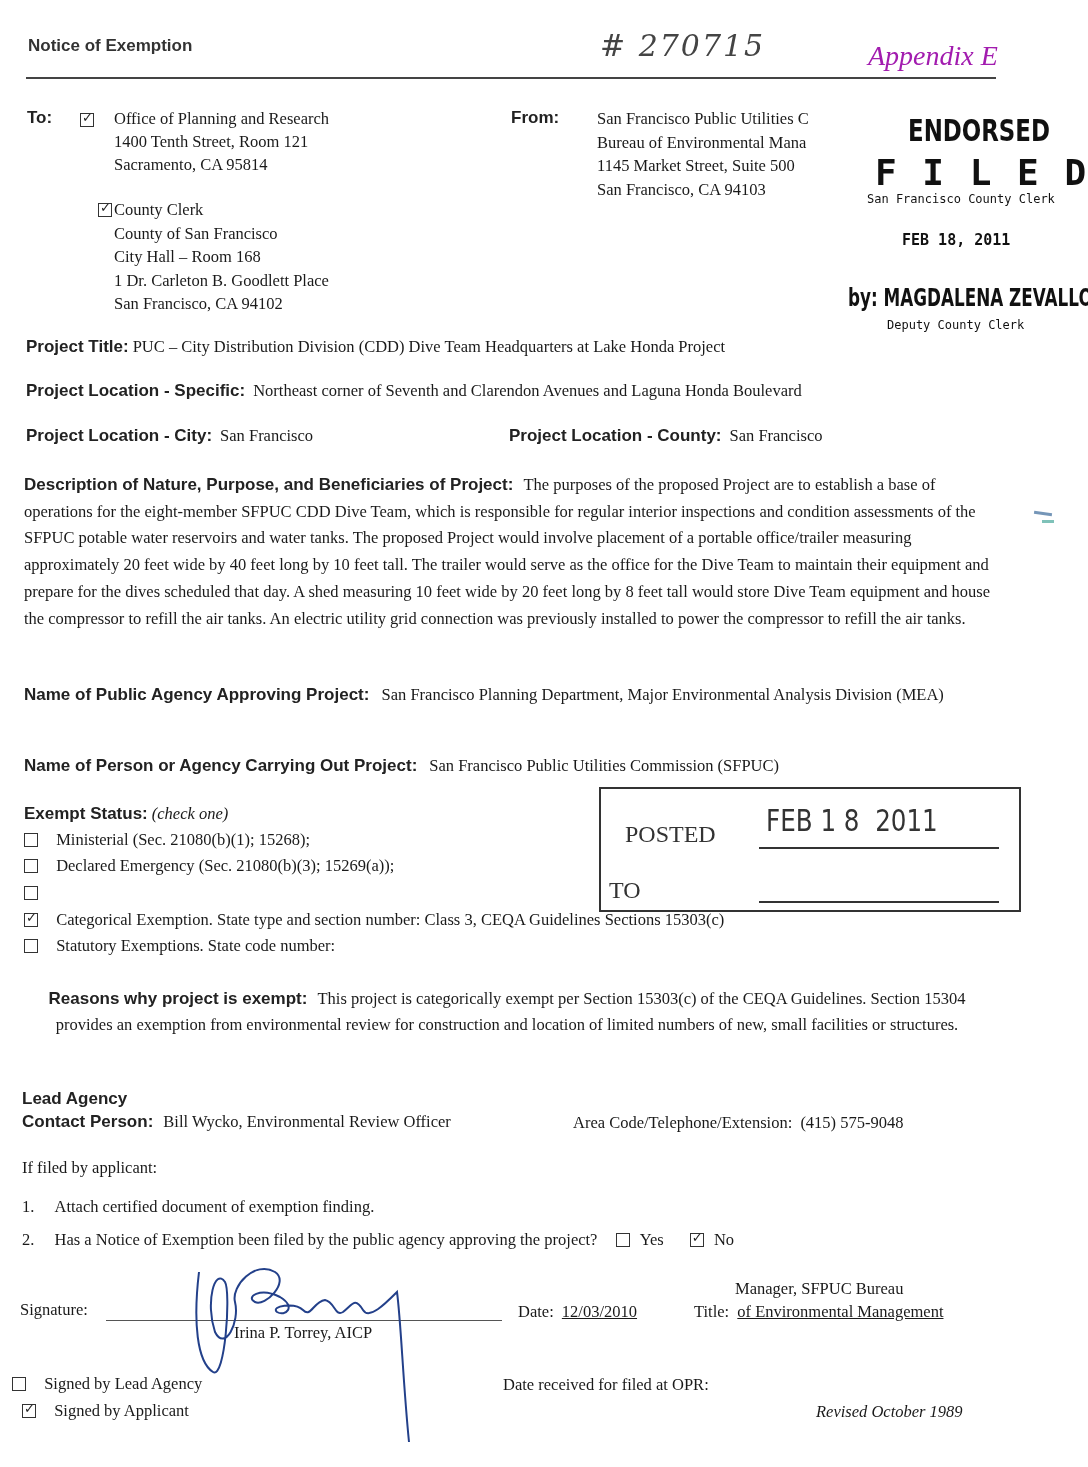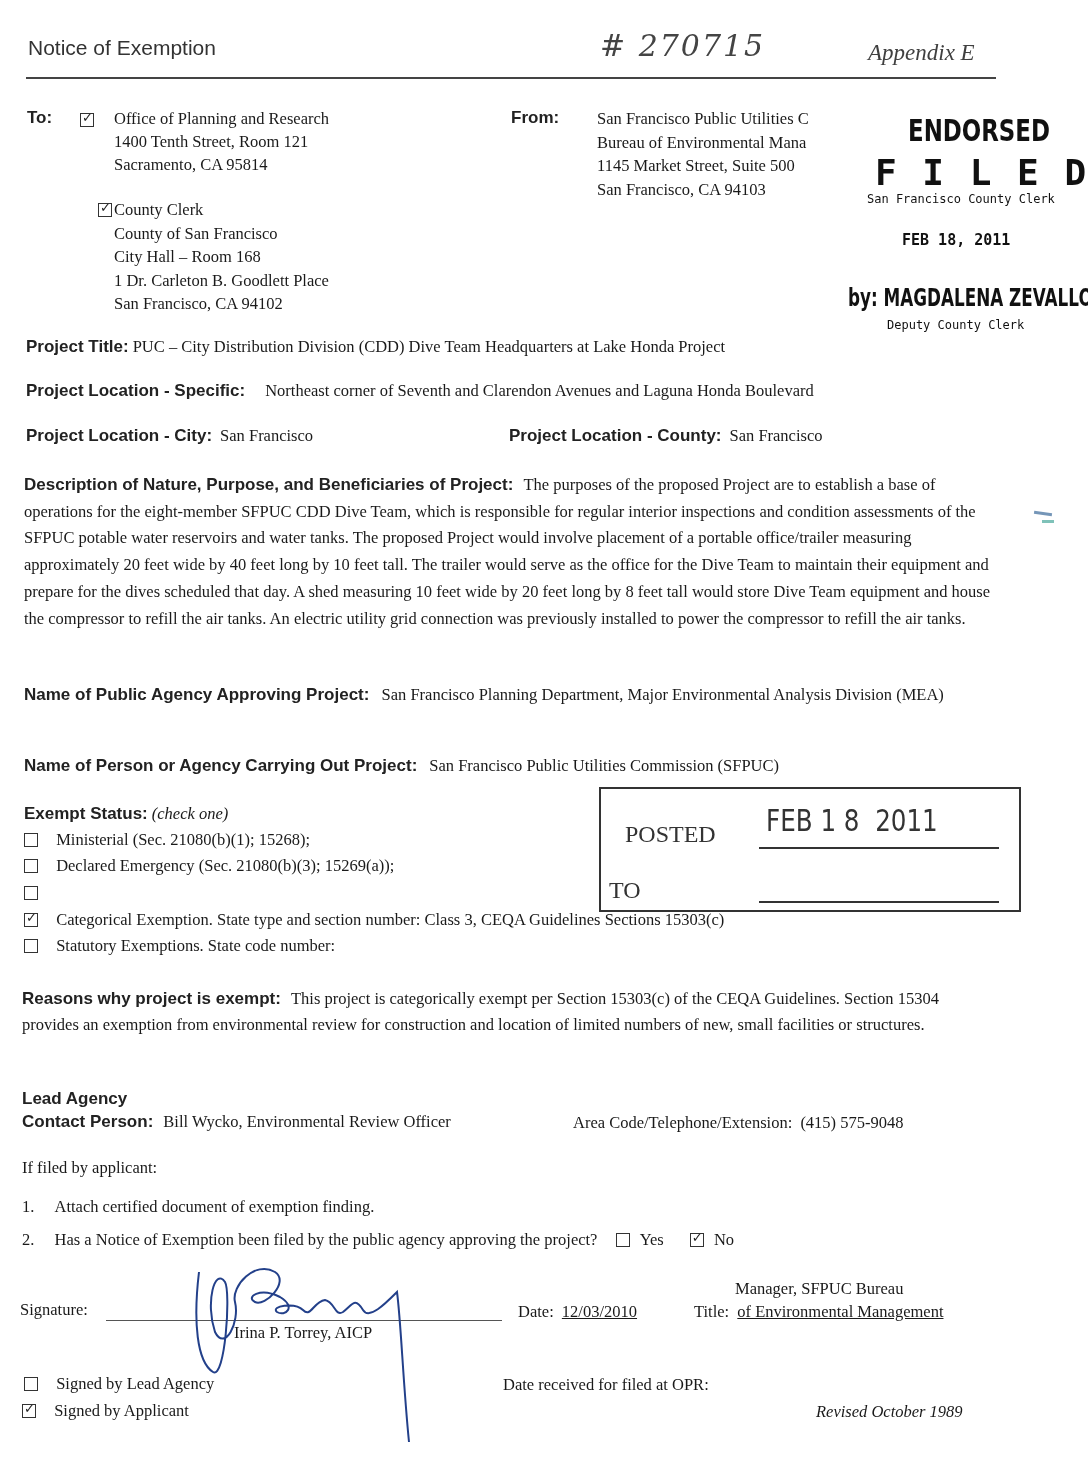--- a/index.html
+++ b/index.html
@@ -15,23 +15,23 @@
   .line { position:absolute; height:1px; background:#333; }
   .para { position:absolute; left:24px; width:970px; line-height:26.7px; font-size:16.5px; white-space:normal; }
   .u { text-decoration:underline; }
 </style>
 </head>
 <body>
 
 
 
 
-<div class="abs sans" style="left:28px;top:36px;font-size:21px;font-weight:normal;color:#333;">Notice of Exemption</div>
+<div class="abs sans" style="left:28px;top:36px;font-size:17px;font-weight:bold;color:#333;">Notice of Exemption</div>
 <div class="abs" style="left:600px;top:28px;font-size:30px;font-family:'DejaVu Serif',serif;font-style:italic;color:#444;letter-spacing:2px;"># 270715</div>
-<div class="abs" style="left:868px;top:40px;font-size:23px;font-style:italic;color:#404040;">Appendix E</div>
+<div class="abs" style="left:868px;top:40px;font-size:28px;font-style:italic;color:#a21caf;">Appendix E</div>
 <div class="line" style="left:26px;top:77px;width:970px;height:1.5px;background:#444;"></div>
 
 
 <div class="abs lbl" style="left:27px;top:108px;">To:</div>
 <span class="abs cb checked" style="left:80px;top:111px;"></span>
 <div class="abs ser" style="left:114px;top:107px;line-height:23px;">
   <div>Office of Planning and Research</div>
   <div>1400 Tenth Street, Room 121</div>
   <div>Sacramento, CA 95814</div>
 </div>
@@ -63,21 +63,21 @@
   <div class="abs mono" style="left:887px;top:318px;font-size:12px;color:#111;">Deputy County Clerk</div>
 </div>
 
 
 <div class="abs" style="left:26px;top:337px;">
   <span class="lbl">Project Title:</span>
   <span class="ser">PUC – City Distribution Division (CDD) Dive Team Headquarters at Lake Honda Project</span>
 </div>
 <div class="abs" style="left:26px;top:381px;">
   <span class="lbl">Project Location - Specific:</span>
-  <span class="ser" style="margin-left:16px;">Northeast corner of Seventh and Clarendon Avenues and Laguna Honda Boulevard</span>
+  <span class="ser" style="margin-left:4px;">Northeast corner of Seventh and Clarendon Avenues and Laguna Honda Boulevard</span>
 </div>
 <div class="abs" style="left:26px;top:426px;">
   <span class="lbl">Project Location - City:</span>
   <span class="ser" style="margin-left:4px;">San Francisco</span>
 </div>
 <div class="abs" style="left:509px;top:426px;">
   <span class="lbl">Project Location - County:</span>
   <span class="ser" style="margin-left:4px;">San Francisco</span>
 </div>
 
@@ -133,21 +133,21 @@
   <div class="line" style="left:158px;top:58px;width:240px;height:2px;"></div>
   <div class="abs" style="left:8px;top:88px;font-size:24px;color:#333;text-align:right;">TO</div>
   <div class="line" style="left:158px;top:112px;width:240px;height:2px;"></div>
 </div>
 
 <div class="abs ser" style="left:489px;top:910px;background:transparent;">
   <span style="visibility:hidden;"></span>
 </div>
 
 
-<div class="para" style="top:986px;left:22px;line-height:26px;">
+<div class="para" style="top:986px;left:22px;line-height:26px;text-align:center;">
   <span class="lbl">Reasons why project is exempt:</span>
   <span style="margin-left:6px;">This project is categorically exempt per Section 15303(c) of the CEQA Guidelines. Section 15304 provides an exemption from environmental review for construction and location of limited numbers of new, small facilities or structures.</span>
 </div>
 
 
 <div class="abs lbl" style="left:22px;top:1089px;">Lead Agency</div>
 <div class="abs" style="left:22px;top:1112px;">
   <span class="lbl">Contact Person:</span>
   <span class="ser" style="margin-left:6px;">Bill Wycko, Environmental Review Officer</span>
 </div>
@@ -182,21 +182,21 @@
   <span>Date:</span>
   <span class="u" style="margin-left:4px;padding-right:16px;">12/03/2010</span>
 </div>
 <div class="abs ser" style="left:735px;top:1279px;">Manager, SFPUC Bureau</div>
 <div class="abs ser" style="left:694px;top:1302px;">
   <span>Title:</span>
   <span class="u" style="margin-left:4px;">of Environmental Management</span>
 </div>
 
 
-<div class="abs ser" style="left:24px;top:1374px;">
+<div class="abs ser" style="left:12px;top:1374px;">
   <span class="cb"></span>
   <span style="margin-left:14px;">Signed by Lead Agency</span>
 </div>
 <div class="abs ser" style="left:22px;top:1401px;">
   <span class="cb checked"></span>
   <span style="margin-left:14px;">Signed by Applicant</span>
 </div>
 <div class="abs ser" style="left:503px;top:1375px;">Date received for filed at OPR:</div>
 <div class="abs ser" style="left:816px;top:1402px;font-style:italic;">Revised October 1989</div>
 

